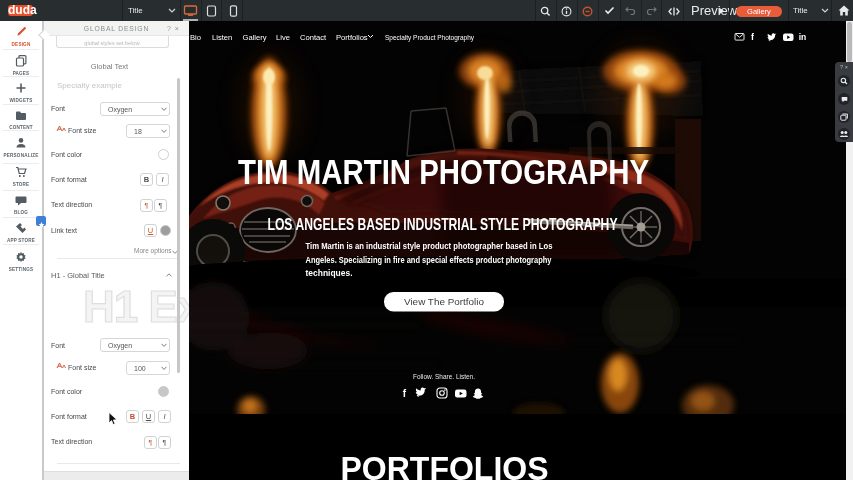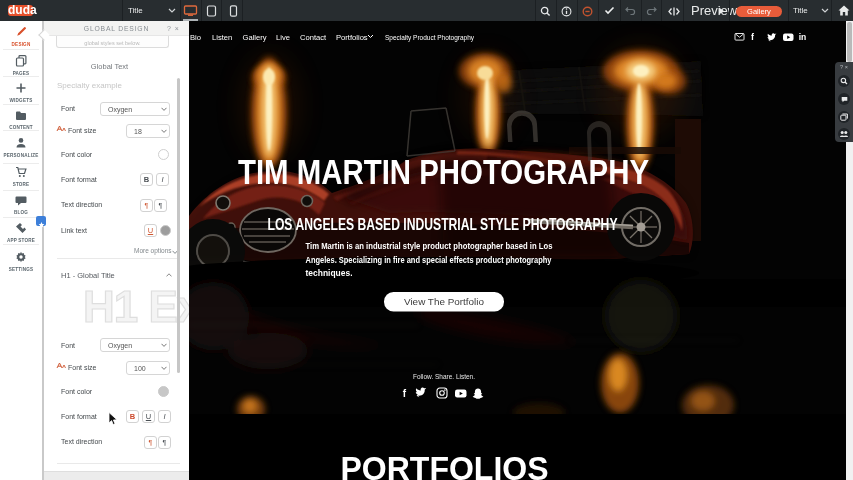--- a/index.html
+++ b/index.html
@@ -19,21 +19,21 @@
   
   #sidebar { position:absolute; left:0; top:21px; width:42px; height:459px; background:#ffffff; }
   .sb-item { position:absolute; left:0; width:42px; text-align:center; }
   .sb-label { font-size:4.6px; color:#5b666d; letter-spacing:.2px; font-weight:bold; }
   .sb-sep { position:absolute; left:3px; width:36px; height:1px; background:#ececec; }
 
   
   #panel { position:absolute; left:44px; top:21px; width:145px; height:459px; background:#ffffff; }
   #panelhead { position:absolute; left:0; top:0; width:145px; height:15px; background:#f3f3f2; border-bottom:1px solid #e6e6e6;
                color:#878d92; font-size:6.8px; letter-spacing:.8px; text-align:center; line-height:16px; }
-  .plabel { position:absolute; left:17px; color:#43484c; font-size:7px; }
+  .plabel { position:absolute; left:7px; color:#43484c; font-size:7px; }
   .pselect { position:absolute; border:1px solid #d6d6d6; border-radius:3px; background:#fff; height:14px; color:#555; font-size:7px; line-height:13px; }
   .pbtn { position:absolute; border:1px solid #d2d2d2; border-radius:3px; background:#fff; width:13px; height:13px;
           font-size:7.5px; color:#4a4f54; text-align:center; line-height:12px; }
   .pdivider { position:absolute; left:13px; width:123px; height:1px; background:#e9e9e9; }
 
   
   #siteblock { position:absolute; left:189px; top:21px; width:664px; height:459px; background:#000; }
 
   
   #vscroll { position:absolute; left:846px; top:21px; width:7px; height:459px; background:#f1f1f1; }

